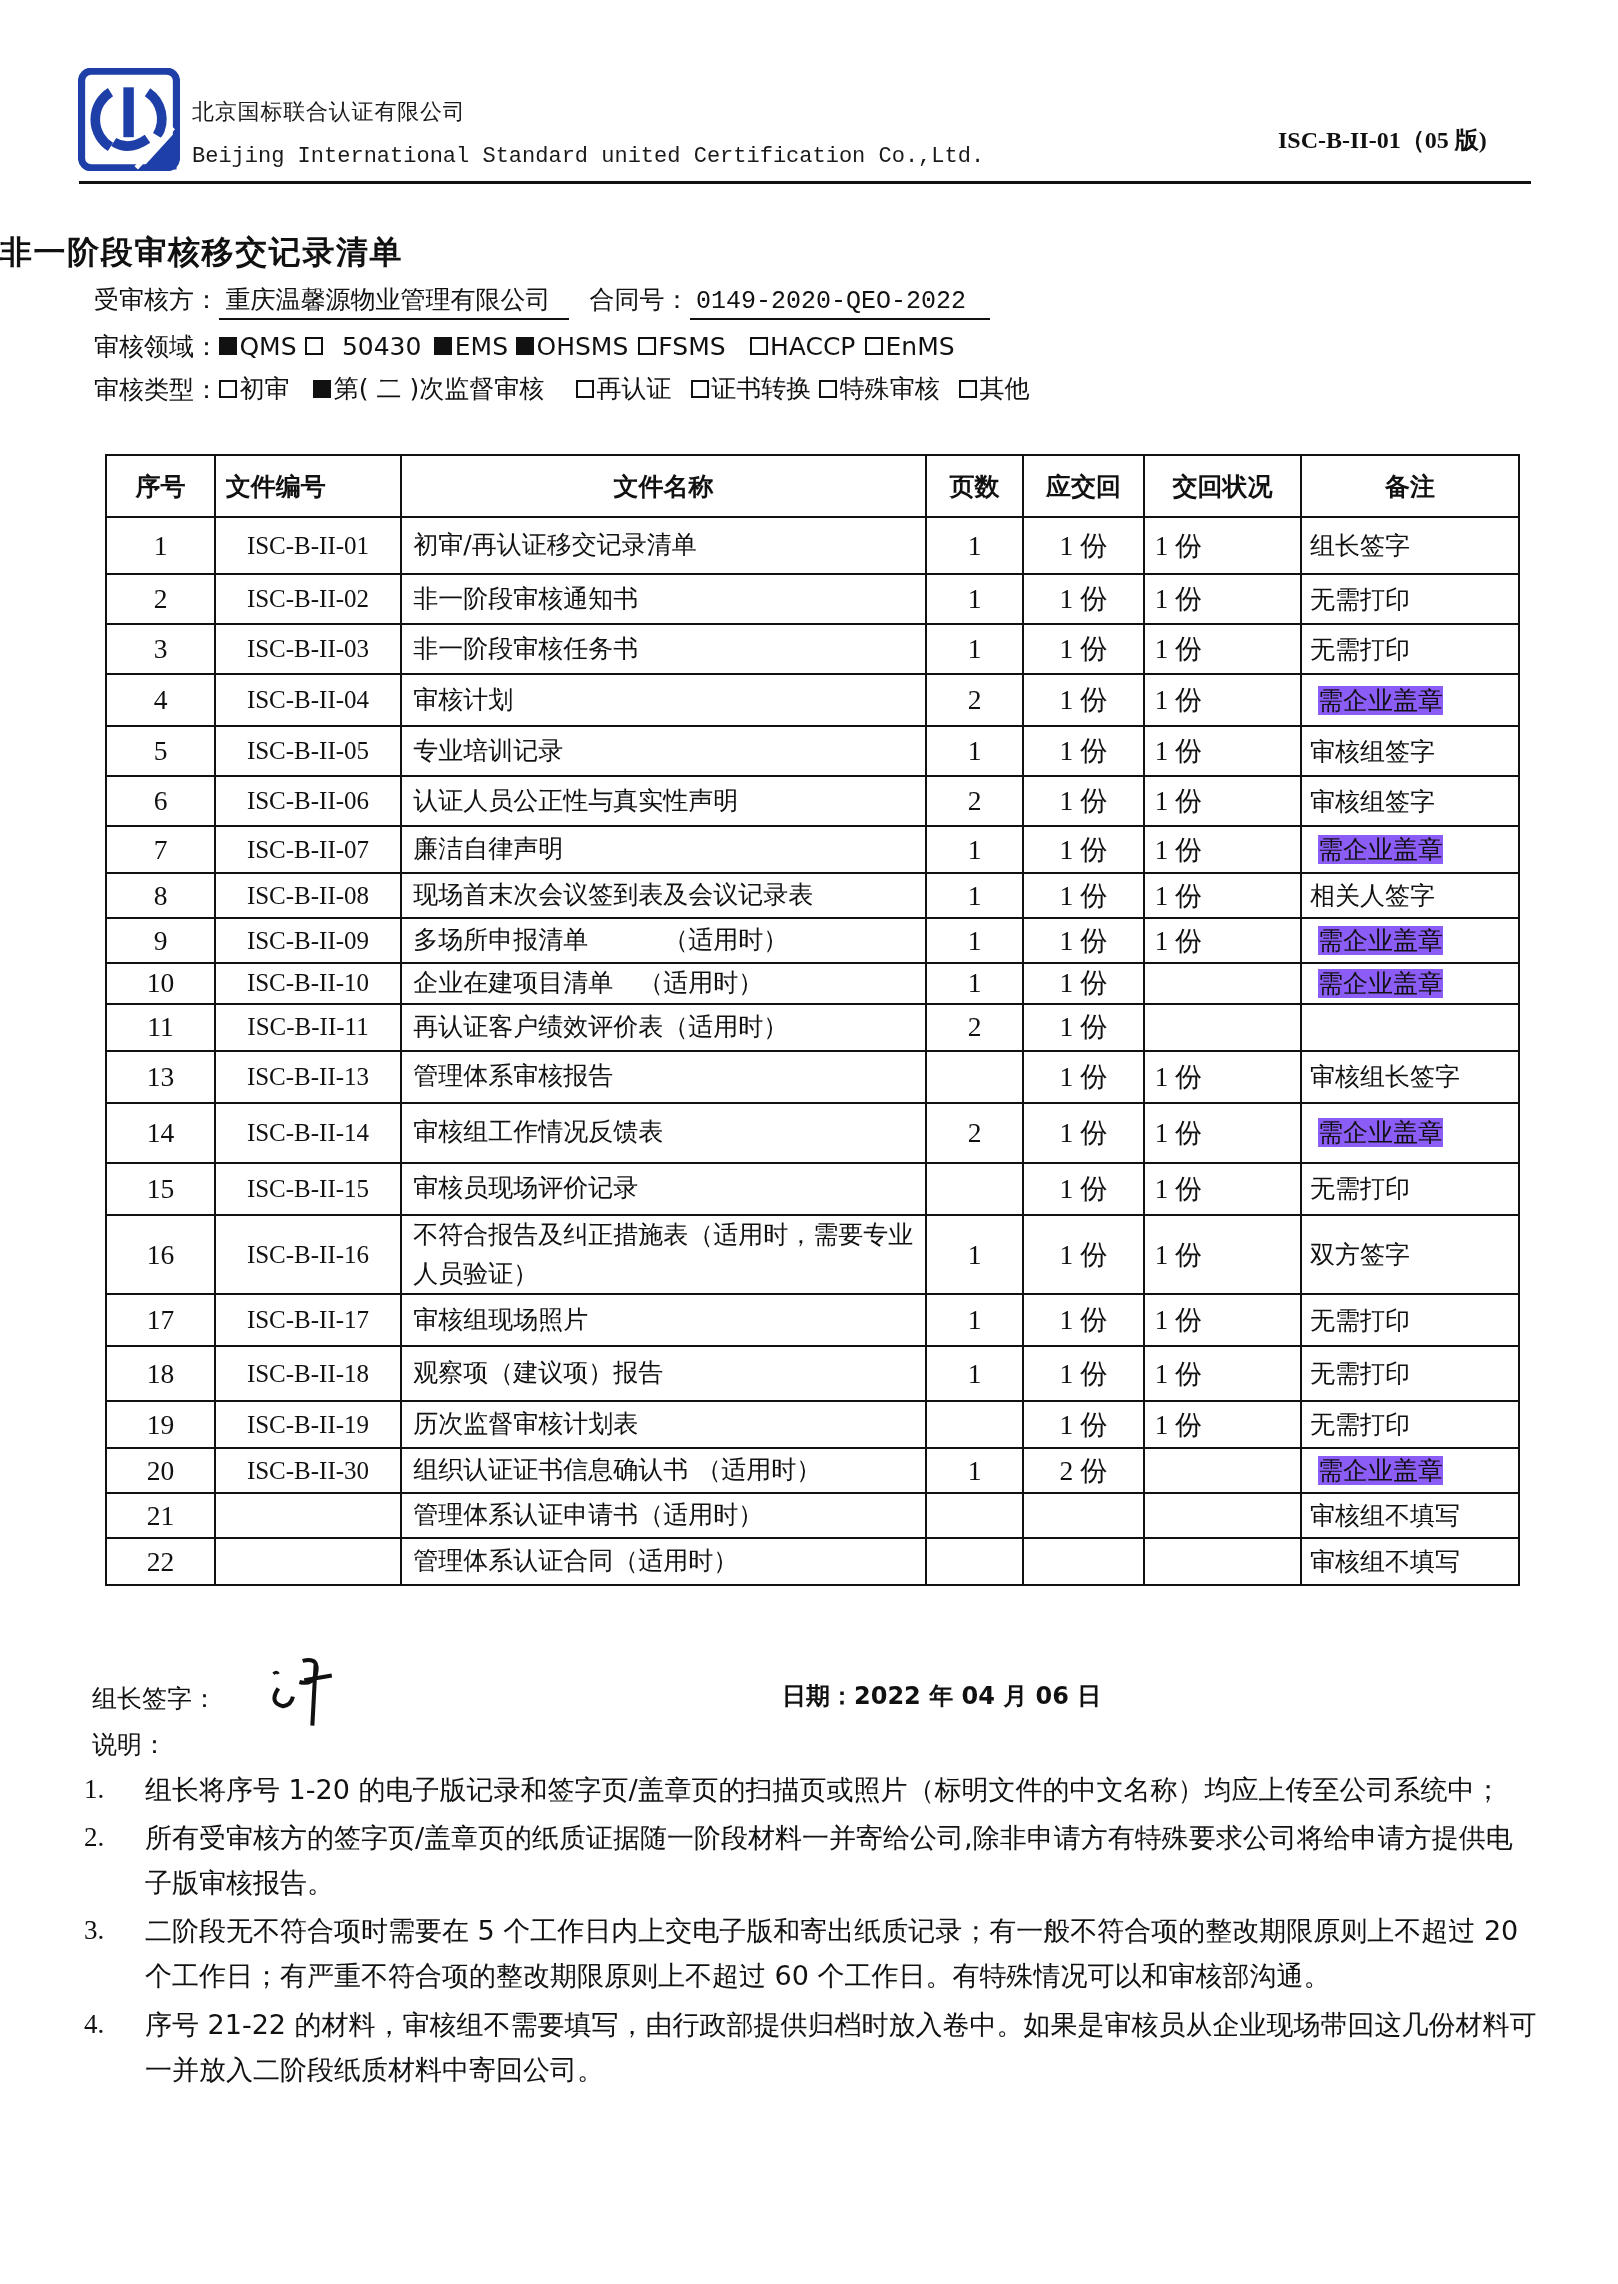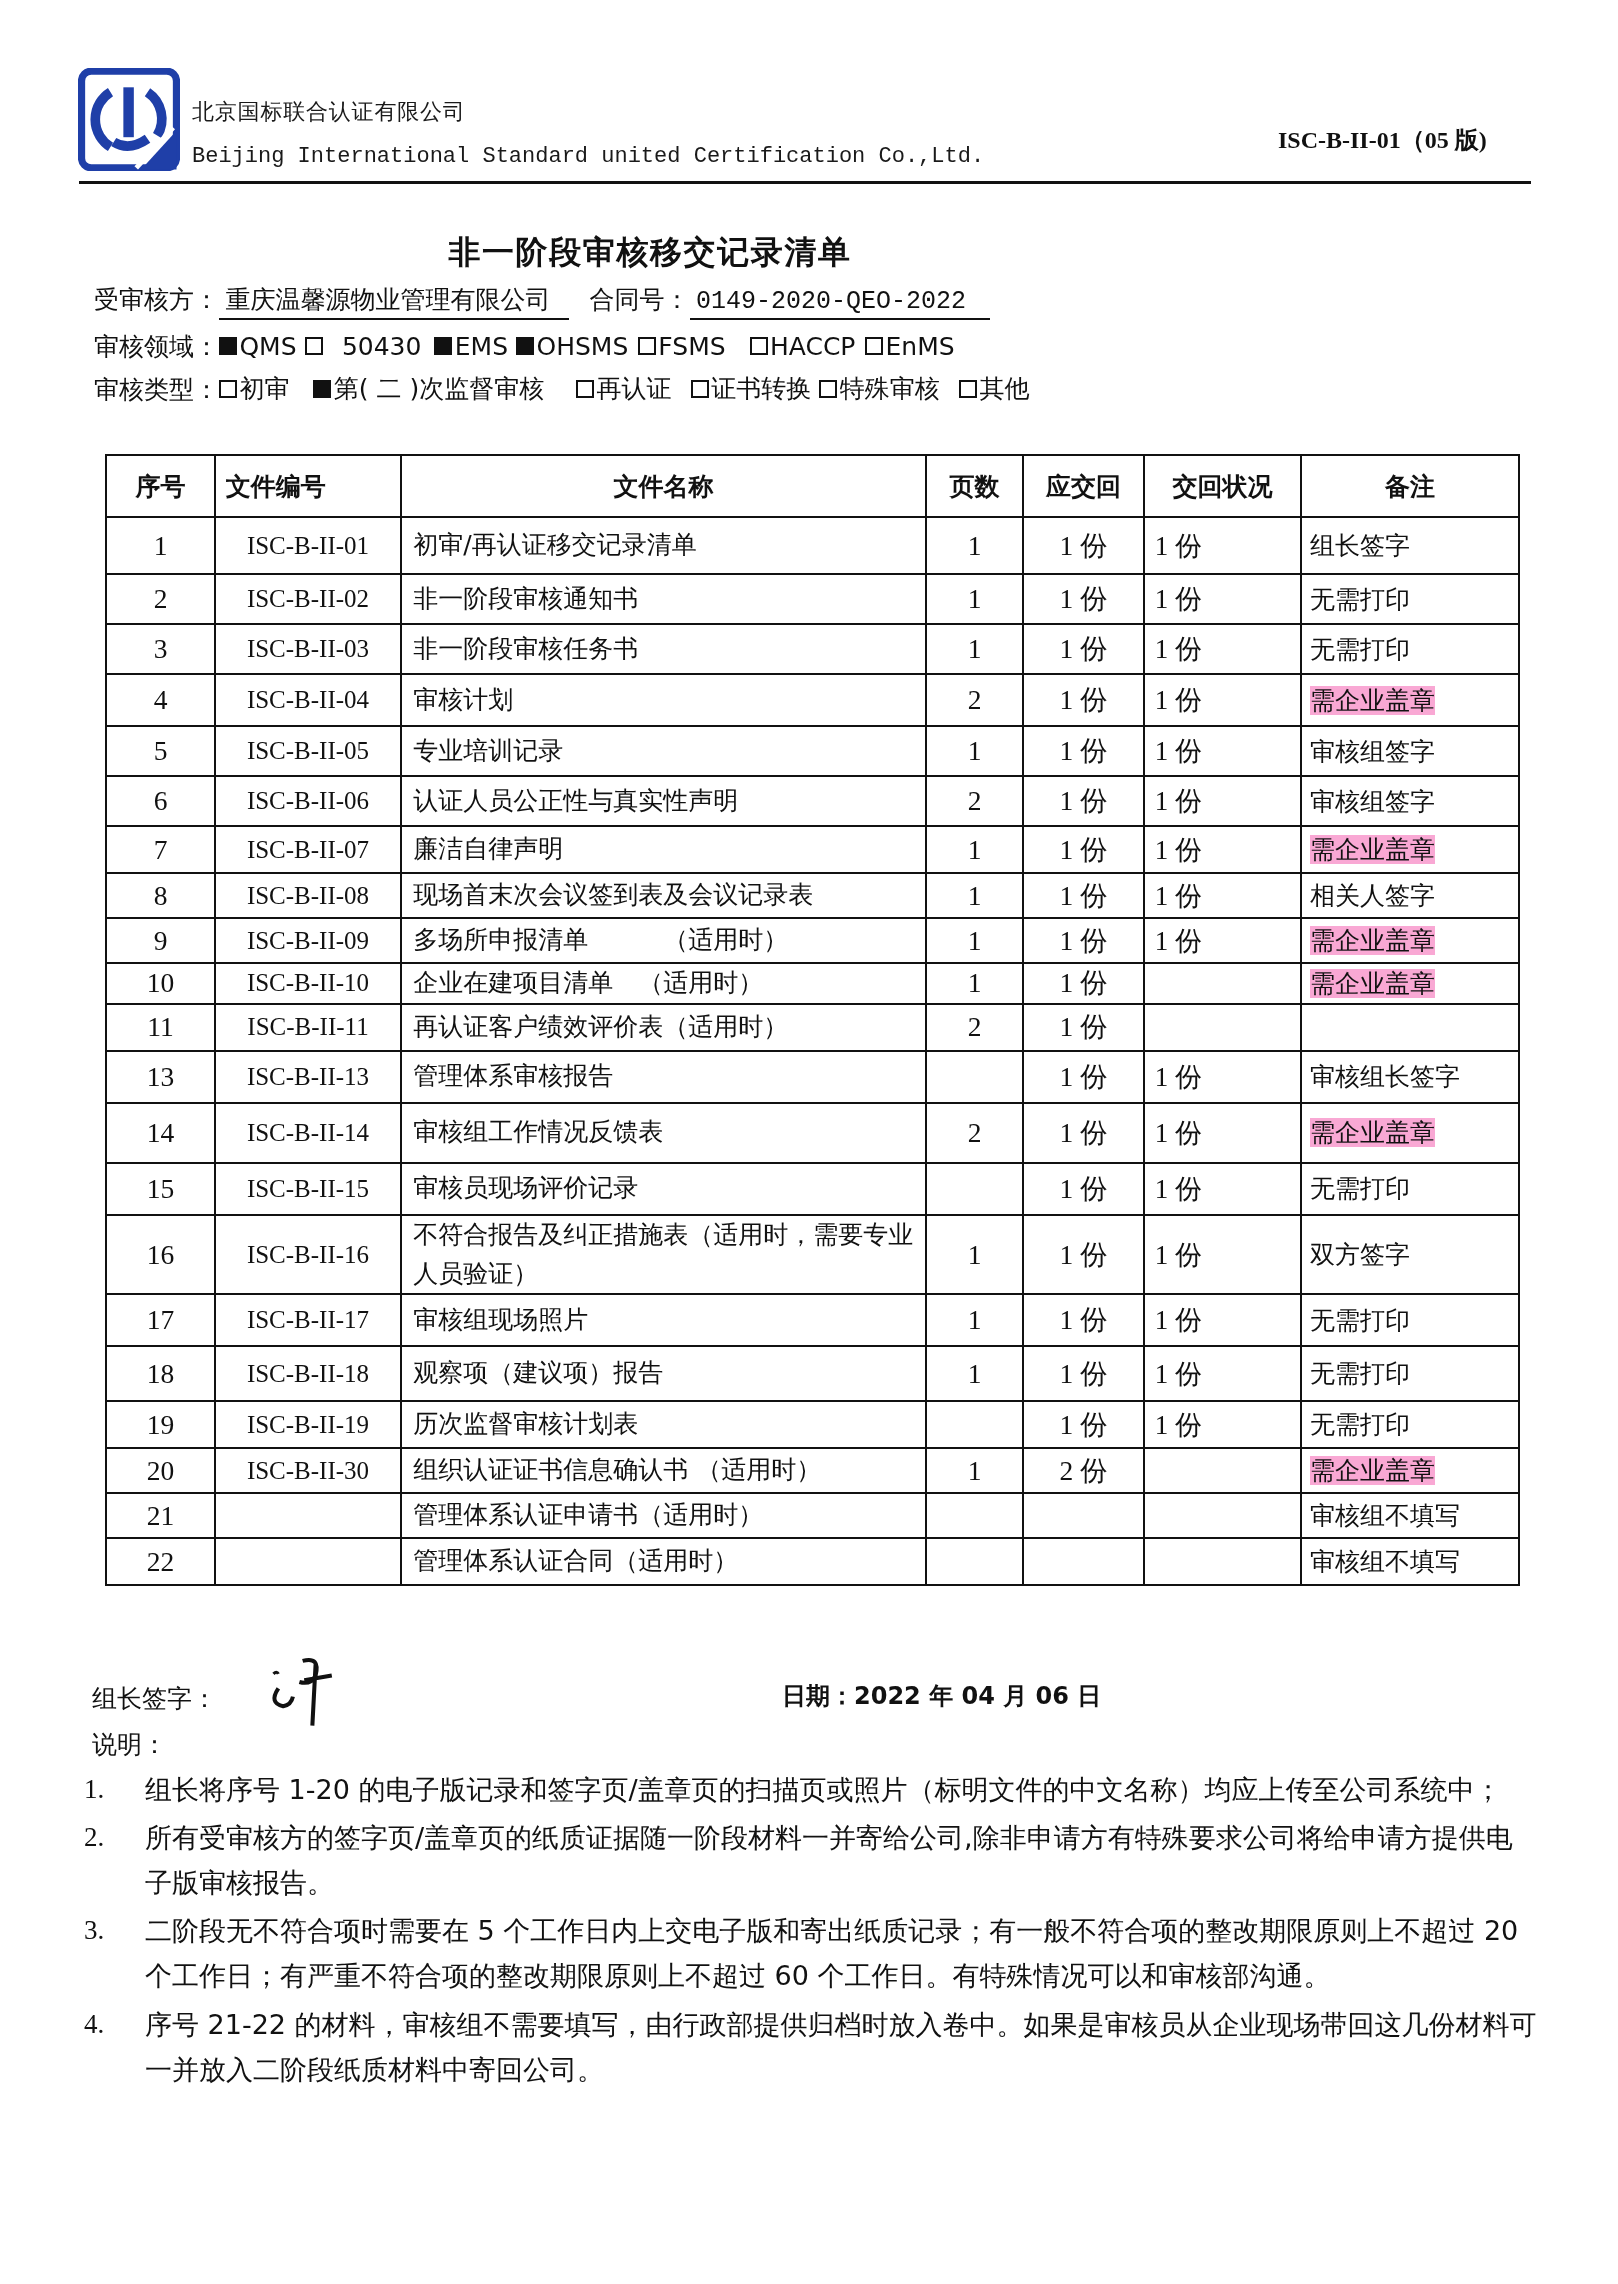--- a/index.html
+++ b/index.html
@@ -5,36 +5,36 @@
   html, body { margin:0; padding:0; background:#ffffff; }
   body { width:1619px; height:2284px; position:relative; overflow:hidden;
          font-family:"DejaVu Serif","Liberation Serif",serif; color:#111; }
   .abs { position:absolute; }
   
   .logo { left:78px; top:68px; width:102px; height:103px; }
   .co-cn { left:192px; top:97px; font-family:"DejaVu Sans","Liberation Sans",sans-serif; font-size:22px; letter-spacing:0.8px; color:#1a1a1a; }
   .co-en { left:192px; top:144px; font-family:"Liberation Mono","DejaVu Sans Mono",monospace; font-size:22px; color:#1a1a1a; }
   .form-code { left:1278px; top:124px; font-family:"Liberation Serif","DejaVu Serif",serif; font-weight:bold; font-size:24px; }
   .hr-top { left:79px; top:181px; width:1452px; height:3.2px; background:#111; }
-  .doc-title { left:0; width:1300px; top:231px; text-align:center; font-family:"DejaVu Sans","Liberation Sans",sans-serif; font-weight:bold; font-size:32px; letter-spacing:1.6px; }
+  .doc-title { left:0; width:1300px; top:231px; font-family:"DejaVu Sans","Liberation Sans",sans-serif; font-weight:bold; font-size:32px; letter-spacing:1.6px; }
   .info-line { left:94px; font-family:"DejaVu Sans","Liberation Sans",sans-serif; font-size:25px; white-space:nowrap; display:flex; align-items:baseline; }
   .info-line .u { display:inline-block; border-bottom:2.4px solid #111; padding:0 18px 1.6px 6.5px; }
   .opt { display:inline-flex; align-items:center; margin-right:14.5px; }
   .box { display:inline-block; width:18px; height:18px; border:2px solid #111; box-sizing:border-box; margin-right:2.4px; }
   .box.on { background:#111; }
   
   .tbl { left:105px; top:454px; border-collapse:collapse; font-family:"DejaVu Sans","Liberation Sans",sans-serif; font-size:25px;border-radius:27px; }
   .tbl td, .tbl th { border:2.4px solid #111; padding:0; }
   .tbl th { font-weight:bold; height:60px; }
   .tbl td.c { text-align:center; font-family:"Liberation Serif","DejaVu Serif",serif; font-size:27.5px; }
   .tbl td.code { text-align:center; font-family:"Liberation Serif","DejaVu Serif",serif; font-size:25px; }
   .tbl td.name { padding-left:11.3px; line-height:1.55; }
   .tbl td.st { padding-left:9.7px; font-family:"Liberation Serif","DejaVu Serif",serif; font-size:27px; }
   .tbl td.rm { padding-left:8px; }
-  .hl { background:#f9a8d4; }
+  .hl { background:#8b5cf6;margin-left:8px; }
   
   .sign-label { left:92px; top:1682px; font-family:"DejaVu Sans","Liberation Sans",sans-serif; font-size:25px; }
   .signature { left:267px; top:1656px; width:81px; height:73px; }
   .date { left:782px; top:1680px; font-family:"DejaVu Sans","Liberation Sans",sans-serif; font-size:24px; font-weight:bold; }
   .notes-title { left:92px; top:1728px; font-family:"DejaVu Sans","Liberation Sans",sans-serif; font-size:25px; }
   .notes { left:84px; top:1767px; width:1454px; font-family:"DejaVu Sans","Liberation Sans",sans-serif; font-size:27px; line-height:45px; }
   .note { display:flex; margin-bottom:3.2px; }
   .note .n { width:61px; flex:none; font-family:"Liberation Serif","DejaVu Serif",serif; }
   .note .t { flex:1; }
 </style>

